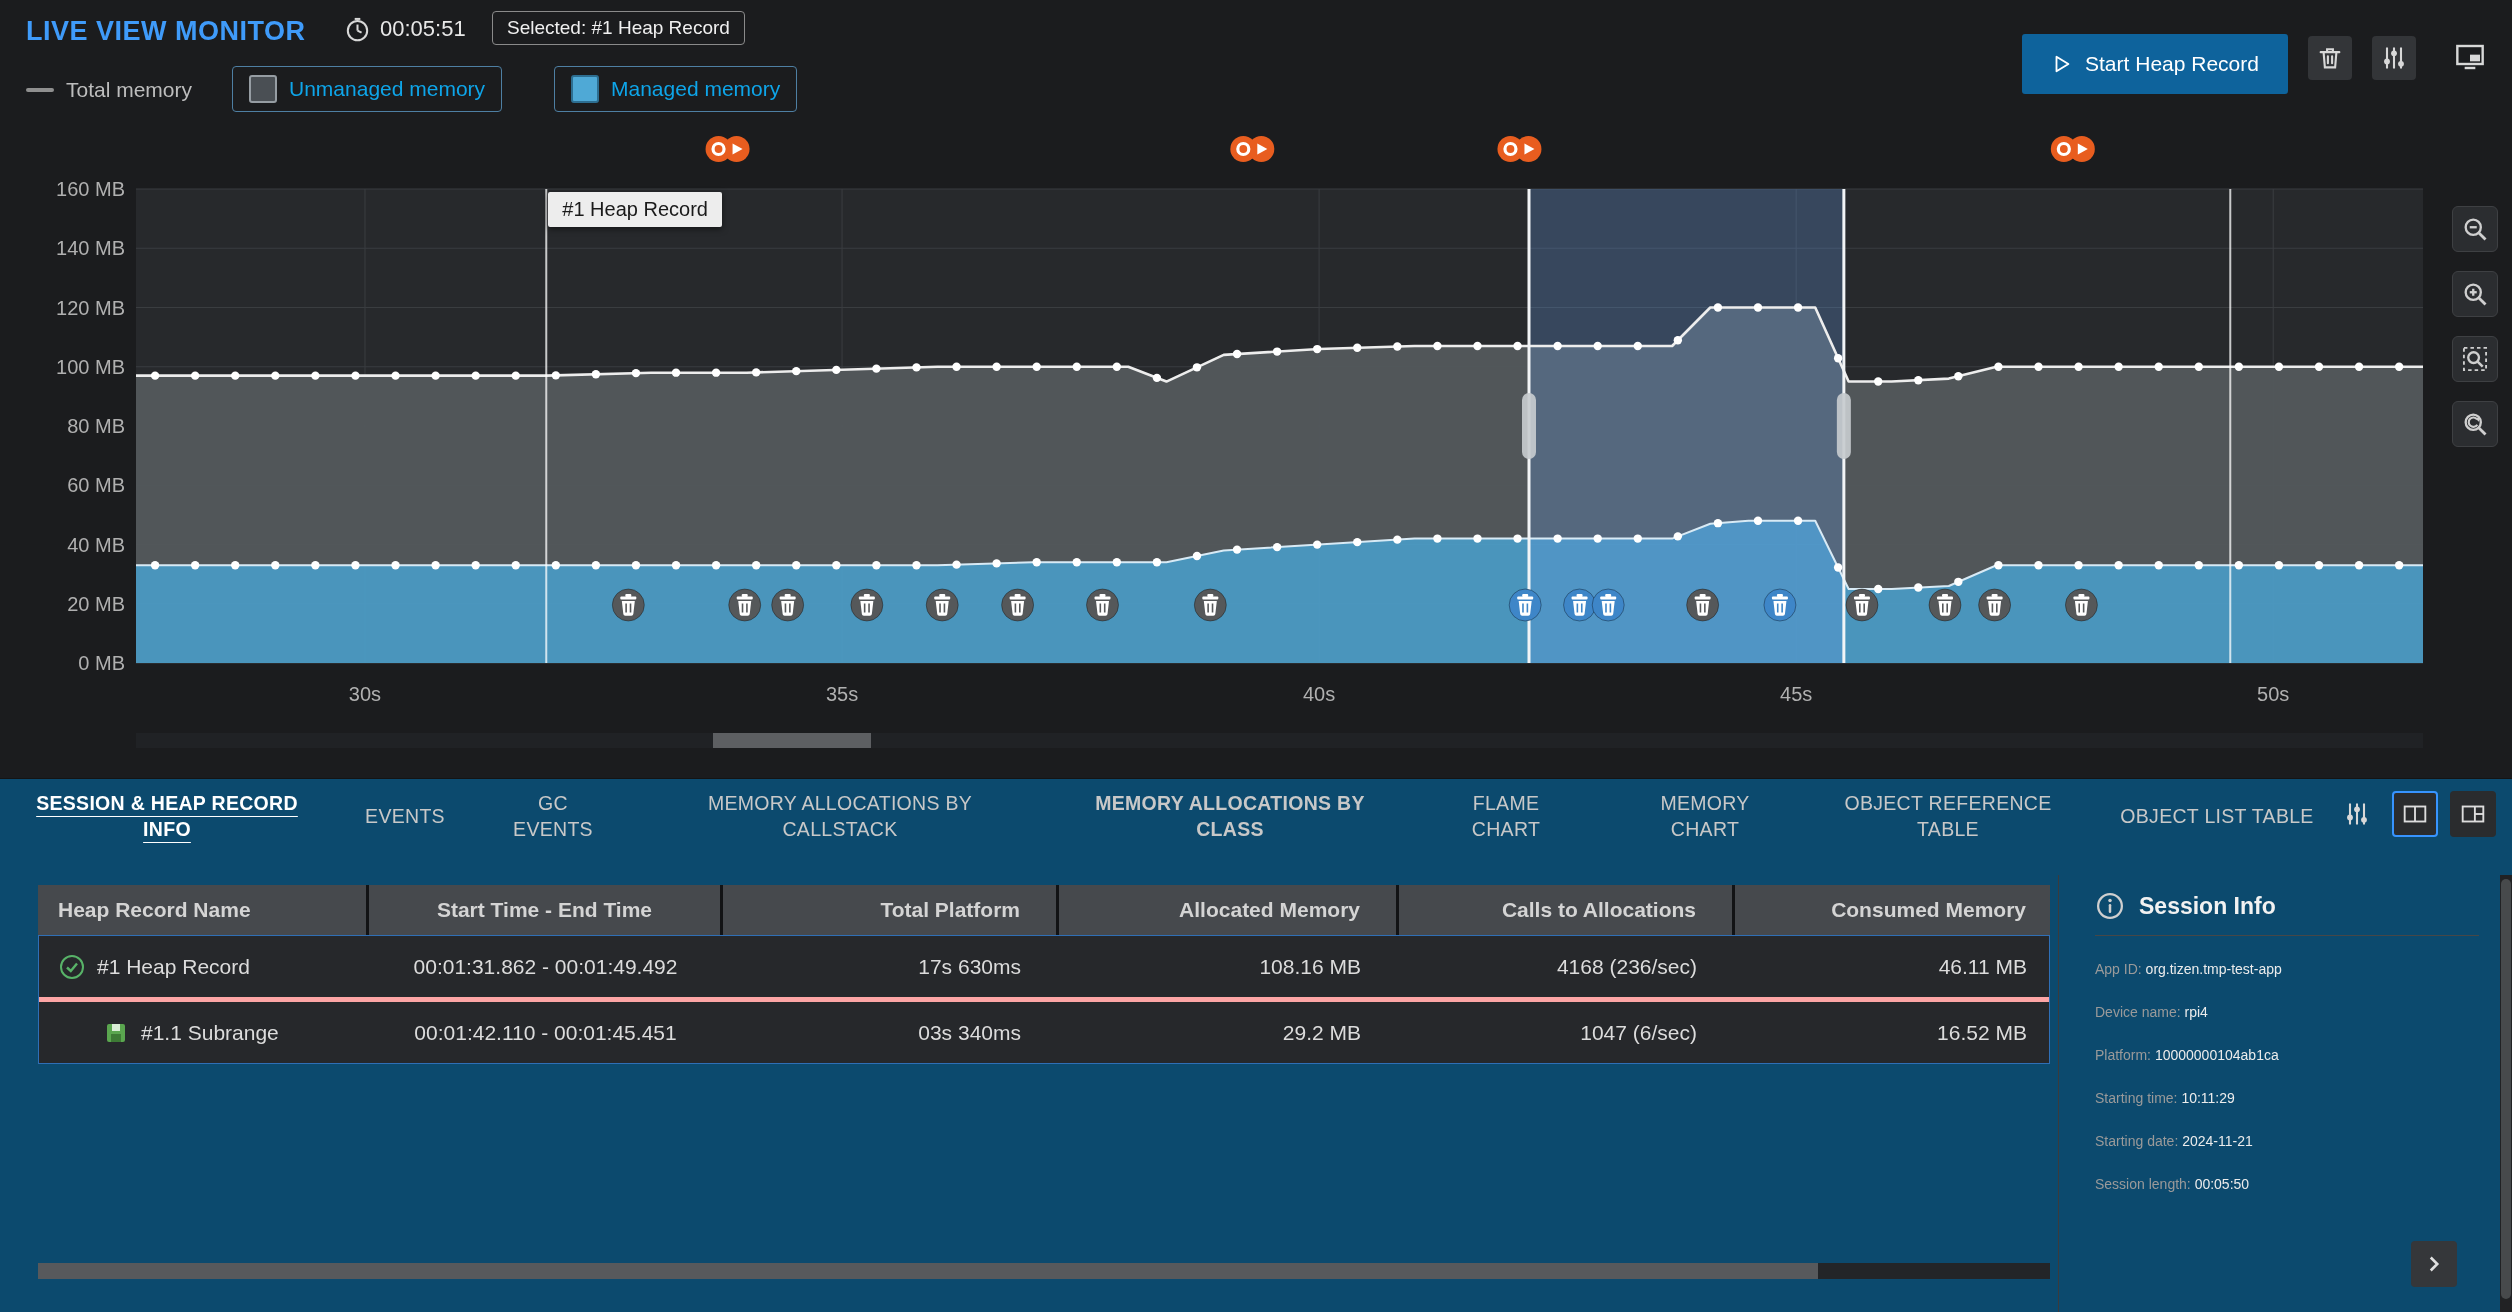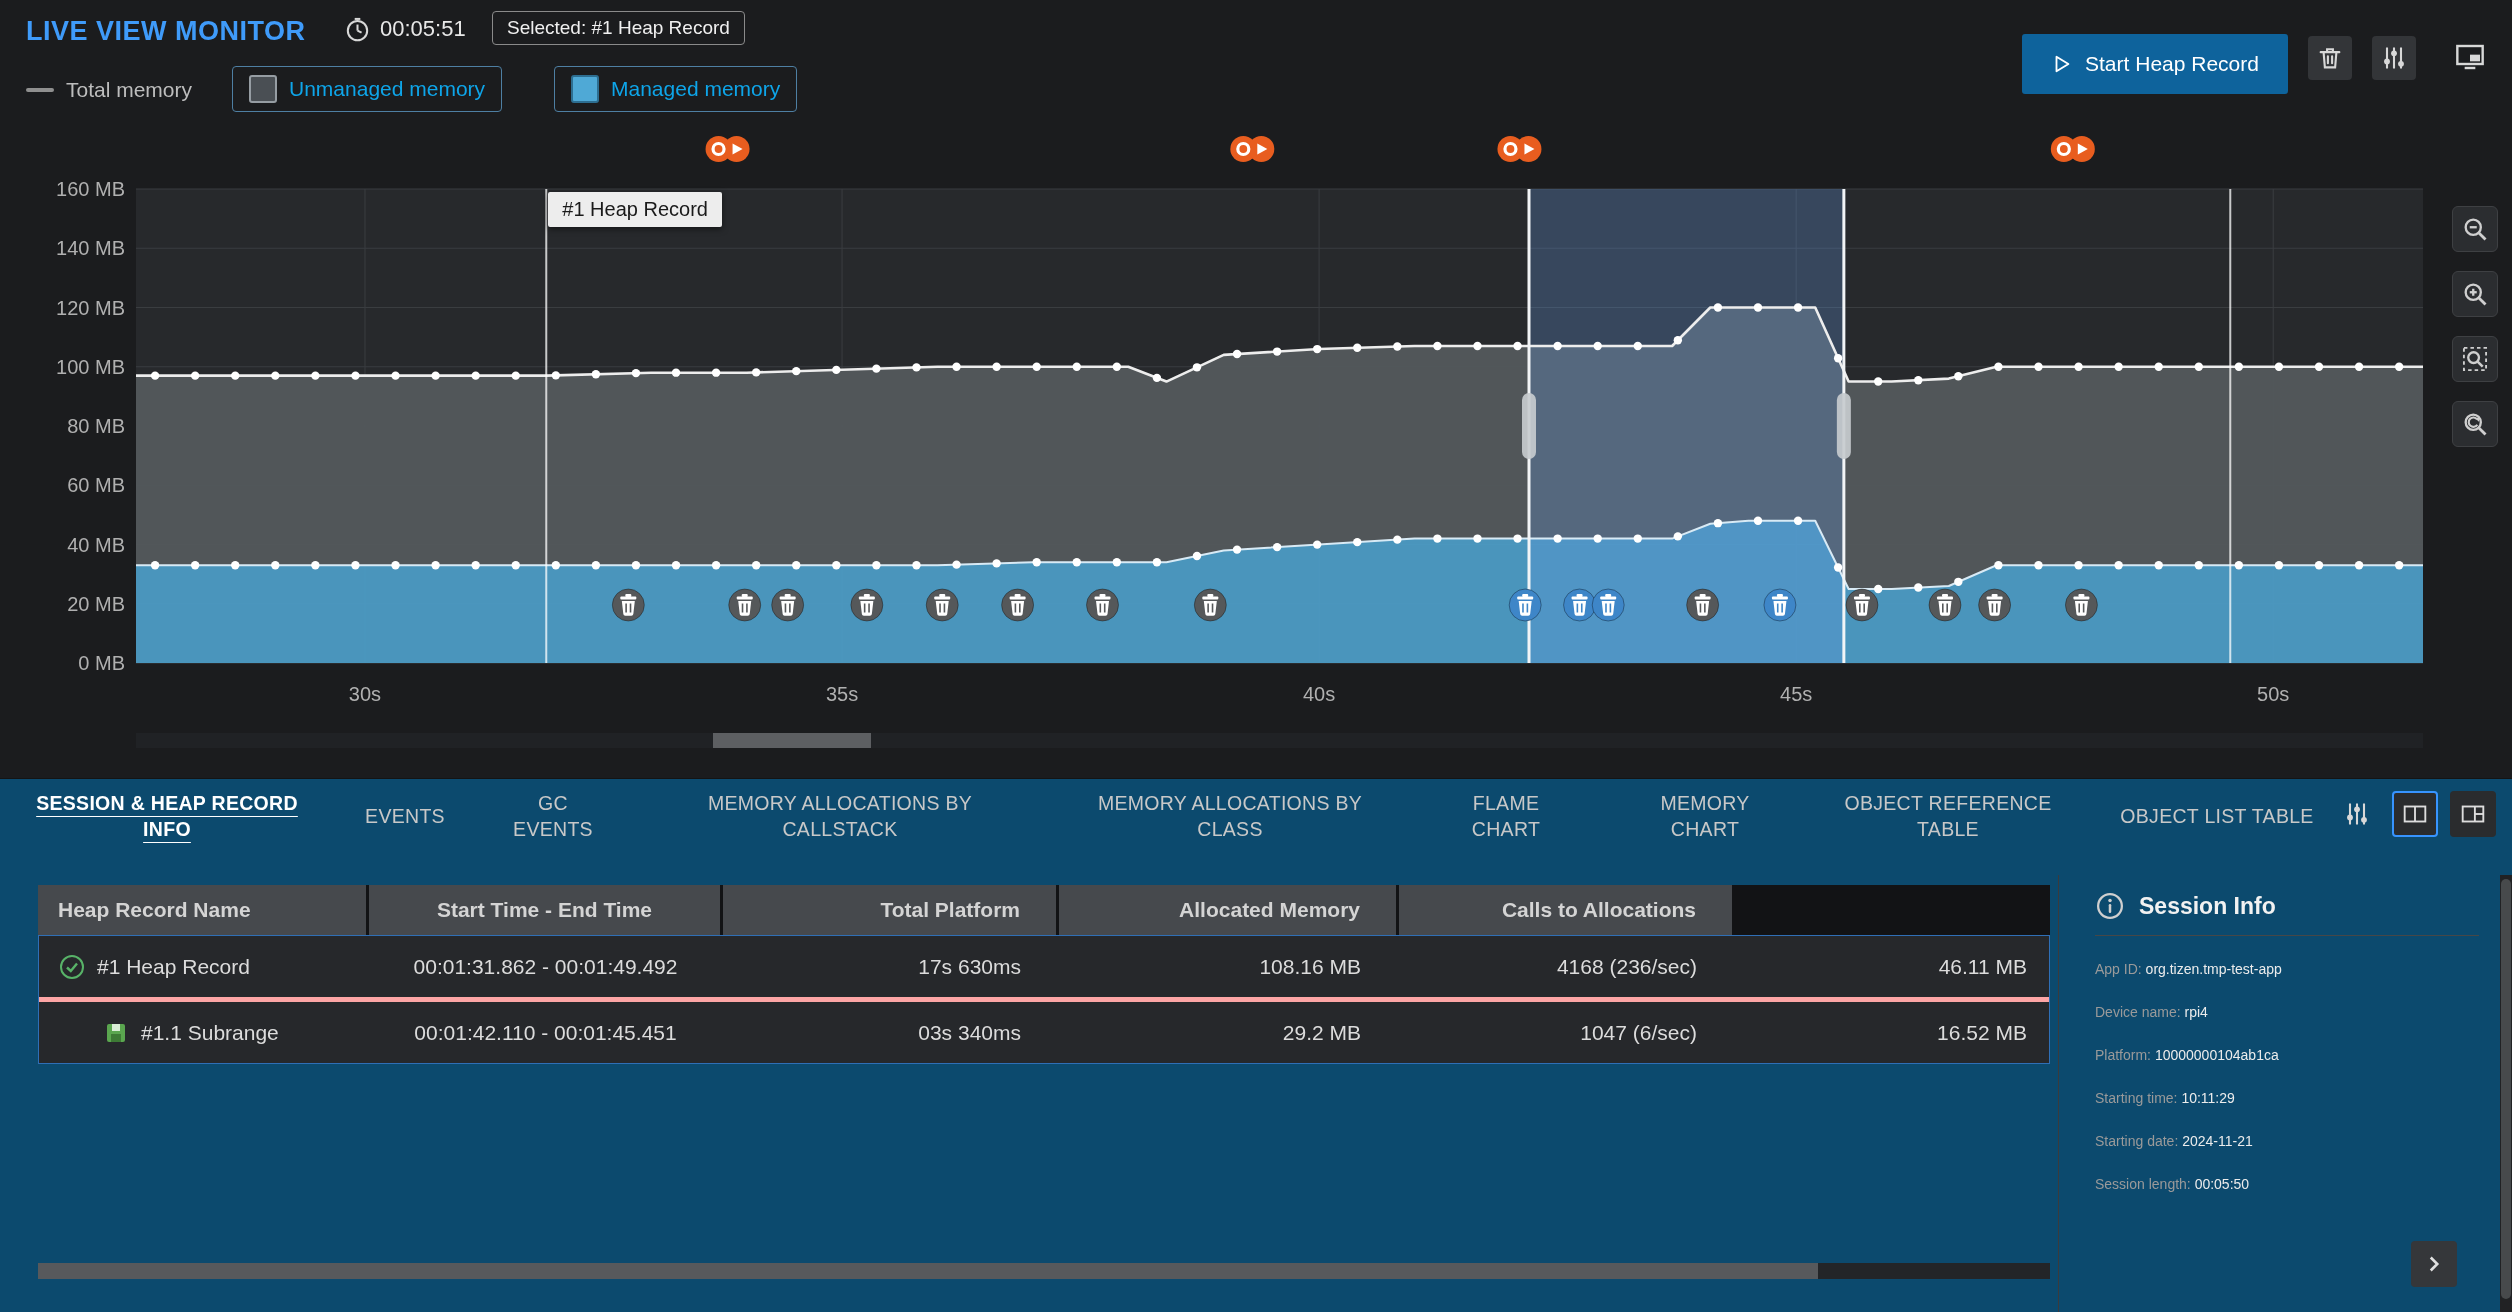--- a/index.html
+++ b/index.html
@@ -498,21 +498,21 @@
       </svg>
     </button>
   </div>
 
   <div class="lower">
     <div class="tabs" id="tabs">
         <div class="tab active" style="left: 11px; width: 312px;">SESSION &amp; HEAP RECORD INFO</div>
         <div class="tab" style="left: 345px; width: 120px;">EVENTS</div>
         <div class="tab" style="left: 505px; width: 96px;">GC EVENTS</div>
         <div class="tab" style="left: 685px; width: 310px;">MEMORY ALLOCATIONS BY CALLSTACK</div>
-        <div class="tab" style="left: 1075px; width: 310px;">MEMORY ALLOCATIONS BY CLASS</div>
+        <div class="tab" style="left: 1075px; width: 310px; font-weight: bold;">MEMORY ALLOCATIONS BY CLASS</div>
         <div class="tab" style="left: 1446px; width: 120px;">FLAME CHART</div>
         <div class="tab" style="left: 1630px; width: 150px;">MEMORY CHART</div>
         <div class="tab" style="left: 1823px; width: 250px;">OBJECT REFERENCE TABLE</div>
         <div class="tab" style="left: 2112px; width: 210px;">OBJECT LIST TABLE</div>
       </div>
 
     <div class="tabbar-icons">
       <button class="tb-icon">
         <svg width="28" height="28" viewBox="0 0 24 24">
           <g stroke="#d8d8d8" stroke-width="1.8">
@@ -540,20 +540,21 @@
       </button>
     </div>
 
     <div class="table" id="table">
         <div class="grid thead">
           <div class="cell c0">Heap Record Name</div>
           <div class="cell c1">Start Time - End Time</div>
           <div class="cell c2">Total Platform</div>
           <div class="cell c3">Allocated Memory</div>
           <div class="cell c4">Calls to Allocations</div>
+          <div class="cell c5">Consumed Memory</div>
         </div>
         <div class="selected-group">
           <div class="grid trow">
             <div class="cell c0">
               <svg width="26" height="26" viewBox="0 0 26 26">
                 <circle cx="13" cy="13" r="11" fill="none" stroke="#58b368" stroke-width="2"></circle>
                 <polyline points="8,13.5 11.8,17 18,9.5" fill="none" stroke="#58b368" stroke-width="2.4"></polyline>
               </svg>
               <span>#1 Heap Record</span>
             </div>

